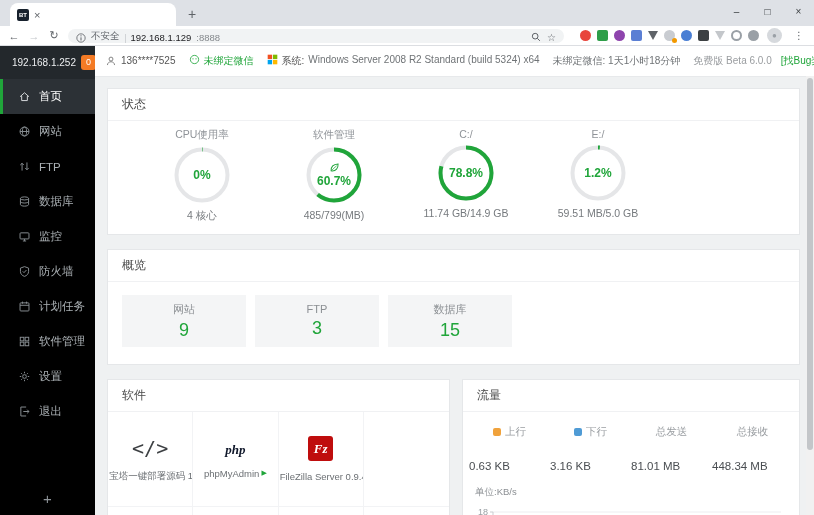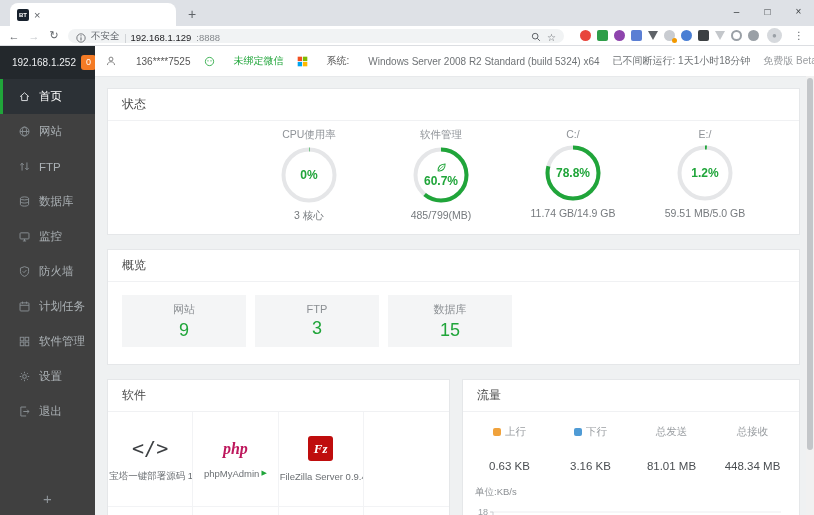--- a/index.html
+++ b/index.html
@@ -28,43 +28,43 @@
   .url-port{color:#85898d}
   .omni-right{margin-left:auto;display:flex;gap:6px;align-items:center;color:#5f6368;font-size:10px}
   .extensions{display:flex;align-items:center;gap:6px;margin-left:8px}
   .ext{width:11px;height:11px;position:relative;cursor:pointer}
   .ext .badge{position:absolute;right:-2px;bottom:-2px;width:5px;height:5px;border-radius:50%;background:#f29900}
   .avatar{width:15px;height:15px;border-radius:50%;background:#d6d9dd;display:flex;align-items:center;
        justify-content:center;color:#9aa0a6;font-size:8px;cursor:pointer}
   .kebab{color:#5f6368;font-size:10px;margin-left:4px;cursor:pointer}
   
   .app{display:flex;height:470px}
-  .sidebar{width:95px;background:#404040;display:flex;flex-direction:column;flex:none}
+  .sidebar{width:95px;background:#000000;display:flex;flex-direction:column;flex:none}
   .sb-header{height:33px;background:#23282c;display:flex;align-items:center;padding:0 7px;gap:5px}
   .sb-ip{color:#eceef0;font-size:10px;flex:1;white-space:nowrap}
   .sb-badge{background:#f47b25;color:#fff;font-size:9px;line-height:1;padding:3px 5px;border-radius:3px;cursor:pointer}
   .menu{flex:1}
   .mi{height:35px;display:flex;align-items:center;gap:8px;padding-left:15px;color:#abb1b5;
       font-size:11.5px;cursor:pointer;border-left:3px solid transparent}
   .mi svg{width:13px;height:13px;stroke:#878d91;fill:none;stroke-width:1.2;flex:none}
   .mi.active{background:#2c3136;border-left-color:#20a53a;color:#fff}
   .mi.active svg{stroke:#d8dbdd}
   .sb-add{color:#8f959a;text-align:center;font-size:15px;padding:9px 0;cursor:pointer}
   .content{flex:1;display:flex;flex-direction:column;min-width:0;position:relative}
   .topbar{height:30px;background:#fff;border-bottom:1px solid #e7e9eb;display:flex;align-items:center;
       padding:0 10px;font-size:10px;color:#555;gap:13px;white-space:nowrap;overflow:hidden}
-  .tb-group{display:flex;align-items:center;gap:19px}
+  .tb-group{display:flex;align-items:flex-start;gap:4px}
   .green{color:#20a53a}
   .tb-right{margin-left:auto;display:flex;align-items:center;gap:9px}
   .muted{color:#9a9da0}
   .main{flex:1;background:#eff1f2;padding:11px 14px 0 12px;overflow:hidden}
   
   .panel{background:#fff;border:1px solid #e5e7e9;margin-bottom:14px}
   .panel-h{padding:7px 14px;font-size:12px;color:#4a4a4a;border-bottom:1px solid #f0f1f3}
-  .gauges{display:flex;justify-content:flex-end;padding:7px 28px 11px}
+  .gauges{display:flex;justify-content:flex-start;padding:7px 28px 11px}
   .gauge{display:flex;flex-direction:column;align-items:center;width:132px}
   .g-title{font-size:10.5px;color:#8f9398}
   .g-wrap{position:relative;width:58px;height:58px;margin:4px 0 5px}
   .g-text{position:absolute;inset:0;display:flex;flex-direction:column;align-items:center;
       justify-content:center;color:#20a53a;font-size:12px;font-weight:bold;gap:1px}
   .g-cap{font-size:10.5px;color:#767a7e}
   .cards{display:flex;gap:9px;padding:13px 14px 17px}
   .card{width:124px;height:52px;background:#f4f5f6;display:flex;flex-direction:column;align-items:center;
       justify-content:center;gap:3px;cursor:pointer}
   .card-label{font-size:11px;color:#8b8f93}
@@ -74,24 +74,24 @@
   .traffic-panel{flex:1;margin-bottom:0;min-width:0}
   .soft-grid{display:grid;grid-template-columns:repeat(4,1fr)}
   .soft-cell{height:94px;border-right:1px solid #f2f3f5;border-bottom:1px solid #f2f3f5;display:flex;
       flex-direction:column;align-items:center;justify-content:center;gap:10px;cursor:pointer;overflow:hidden}
   .soft-cell:nth-child(4n){border-right:none}
   .soft-label{font-size:9.5px;color:#6b6f73;display:flex;align-items:center;gap:2px;white-space:nowrap;max-width:82px}
   .run{color:#20a53a;font-size:7px}
   .stop{color:#d9534f;font-size:8px;line-height:1}
   .logo-code{font-family:"DejaVu Sans Mono",monospace;font-size:20px;color:#3d4043}
   .logo-iis{font-family:"Liberation Serif",serif;font-size:21px;color:#262626;letter-spacing:1px}
-  .logo-php{font-family:"Liberation Serif",serif;font-style:italic;font-weight:bold;font-size:16px;color:#be185d}
+  .logo-php{font-family:"Liberation Serif",serif;font-style:italic;font-weight:bold;font-size:13px;color:#0f172a}
   .logo-fz{width:25px;height:25px;background:#bf0d0d;border-radius:3px;color:#fff;display:flex;align-items:center;
       justify-content:center;font-family:"Liberation Serif",serif;font-style:italic;font-weight:bold;font-size:13px}
-  .traffic-stats{display:grid;grid-template-columns:repeat(4,1fr);padding:13px 6px 2px;text-align:center}
+  .traffic-stats{display:grid;grid-template-columns:repeat(4,1fr);padding:13px 6px 2px;text-align:left}
   .ts-label{font-size:10.5px;color:#9a9ea2;display:flex;align-items:center;justify-content:center;gap:4px}
   .ts-sq{width:8px;height:8px;border-radius:2px;flex:none}
   .ts-value{font-size:11.5px;color:#4a4e52;margin-top:21px}
   .unit{font-size:9.5px;color:#8b8f93;margin:12px 0 0 12px}
   .chartbox{padding:3px 4px 0 6px;overflow:hidden}
   .scrollbar{position:absolute;right:0;top:30px;bottom:0;width:8px;background:#f1f1f1}
   .scroll-thumb{position:absolute;top:2px;left:1px;width:6px;height:372px;background:#c3c6c9;border-radius:3px;cursor:pointer}
 </style>
 </head>
 <body>
@@ -255,42 +255,42 @@
       <span class="tb-group">
         <svg width="11" height="11" viewBox="0 0 16 16">
           <rect x="1" y="1" width="6.4" height="6.4" fill="#f25022"></rect>
             <rect x="8.6" y="1" width="6.4" height="6.4" fill="#7fba00"></rect>
           <rect x="1" y="8.6" width="6.4" height="6.4" fill="#00a4ef"></rect>
             <rect x="8.6" y="8.6" width="6.4" height="6.4" fill="#ffb900"></rect>
         </svg>
         <span>系统:</span>
         <span style="color:#6f7376">Windows Server 2008 R2 Standard (build 5324) x64</span>
       </span>
-      <span style="color:#6f7376">已不间断运行: 1天1小时18分钟</span>
+      <span style="color:#6f7376">未绑定微信: 1天1小时18分钟</span>
       <span class="tb-right">
         <span class="muted">免费版 Beta 6.0.0</span>
         <span class="green">[找Bug奖宝塔币]</span>
 
       </span>
     </div>
 
     <div class="main">
 
       <div class="panel">
         <div class="panel-h">状态</div>
         <div class="gauges" id="gauges">
             <div class="gauge">
               <div class="g-title">CPU使用率</div>
               <div class="g-wrap"><svg width="58" height="58">
                   <circle cx="29" cy="29" r="25.5" fill="none" stroke="#e5e6e8" stroke-width="4"></circle>
                   <circle cx="29" cy="29" r="25.5" fill="none" stroke="#20a53a" stroke-width="4" stroke-dasharray="0.6 160.2" transform="rotate(-90 29 29)"></circle>
                 </svg><div class="g-text">
                   <span>0%</span>
                 </div></div>
-              <div class="g-cap">3 核心</div>
+              <div class="g-cap">4 核心</div>
             </div>
             <div class="gauge">
               <div class="g-title">软件管理</div>
               <div class="g-wrap"><svg width="58" height="58">
                   <circle cx="29" cy="29" r="25.5" fill="none" stroke="#e5e6e8" stroke-width="4"></circle>
                   <circle cx="29" cy="29" r="25.5" fill="none" stroke="#20a53a" stroke-width="4" stroke-dasharray="97.3 160.2" transform="rotate(-90 29 29)"></circle>
                 </svg><div class="g-text">
                   <svg width="11" height="11" viewBox="0 0 12 12">
                     <path d="M2.3 9.7 C2.1 5.6 5 2.6 9.9 2.3 C10.1 6.9 7.4 9.9 3.5 9.8 Z" fill="none" stroke="#20a53a" stroke-width="1.1"></path>
                     <path d="M2.8 9.3 C4.6 7.4 6.6 5.5 8.4 4.1" stroke="#20a53a" stroke-width="0.8" fill="none"></path>

